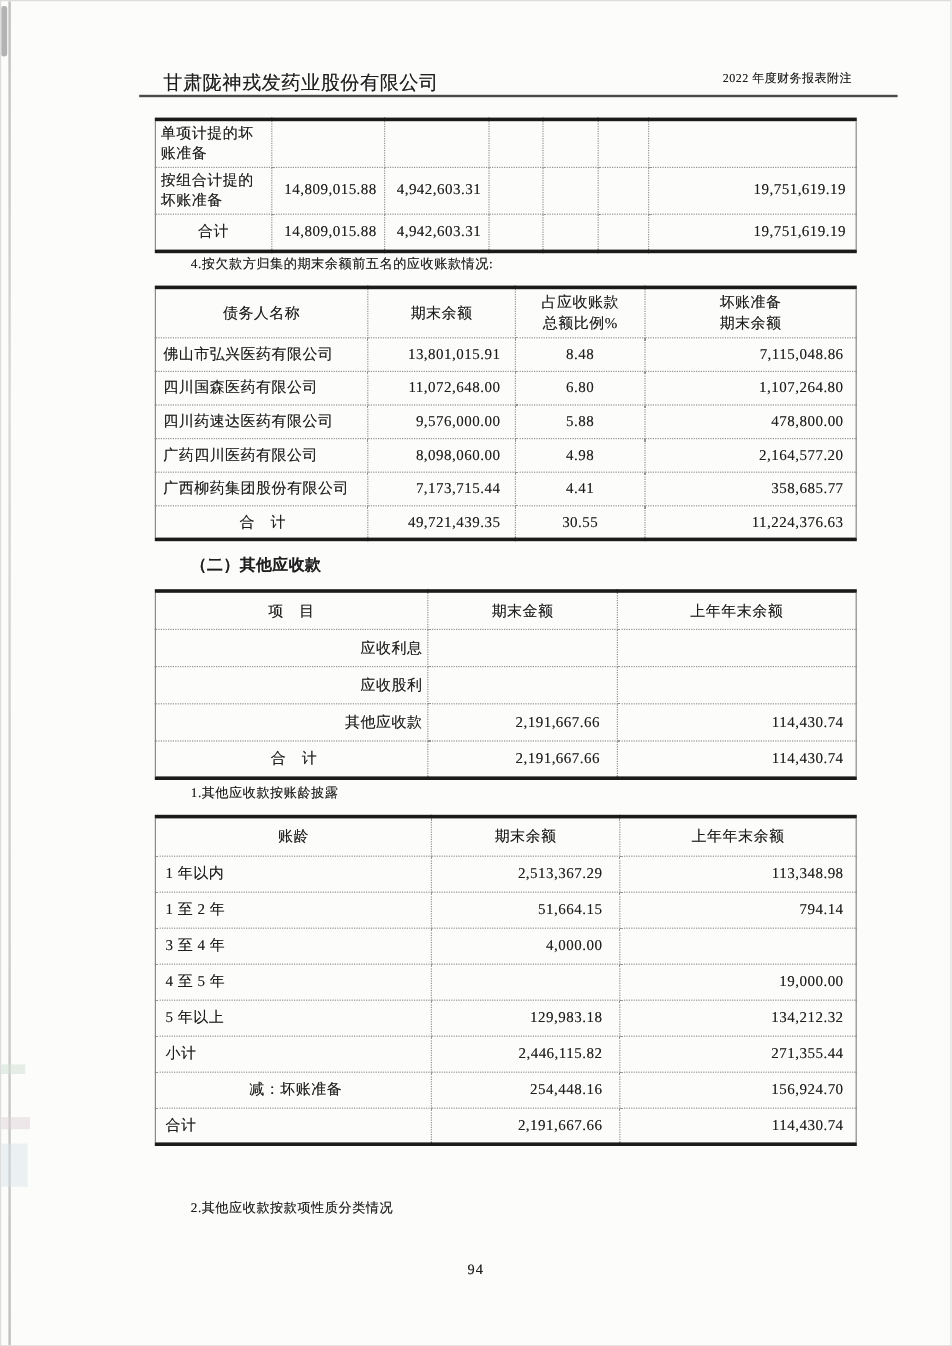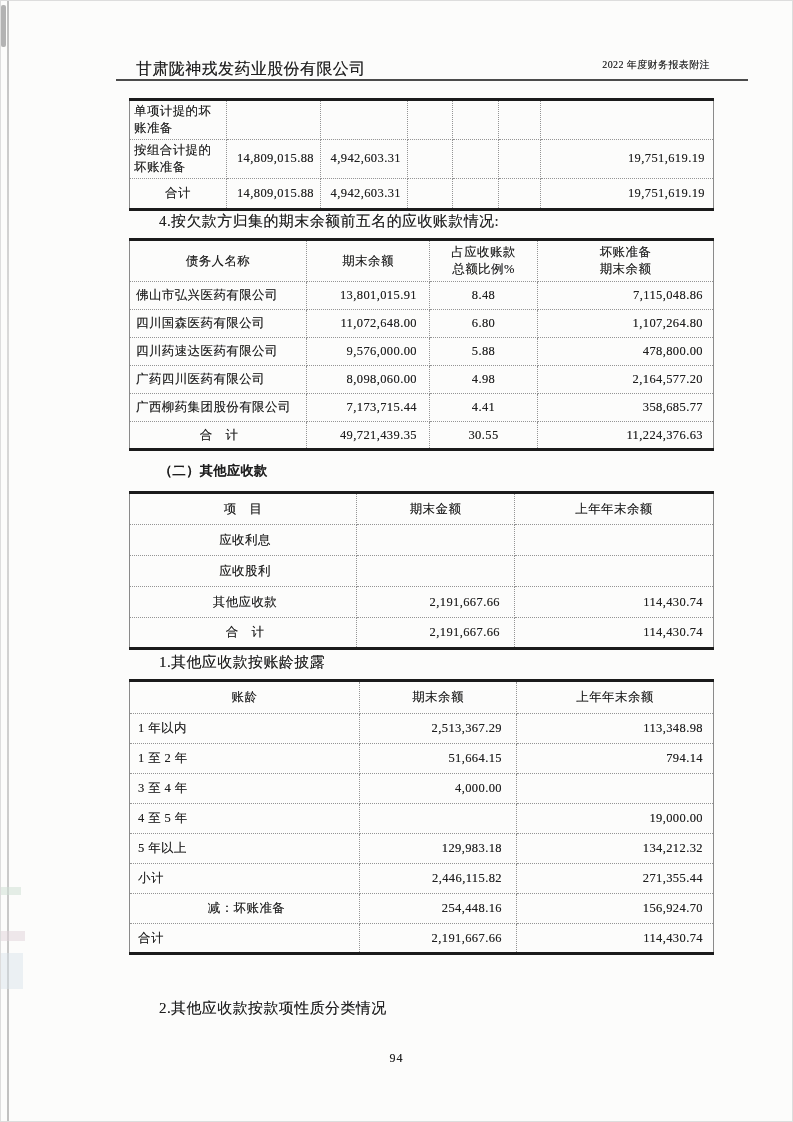--- a/index.html
+++ b/index.html
@@ -55,35 +55,35 @@
   #t2 tbody tr{height:28px;}
   #t2 td:first-child{text-align:left;padding-left:6px;}
   #t2 td:nth-child(2){text-align:right;padding-right:12px;}
   #t2 td:nth-child(3){text-align:center;}
   #t2 td:nth-child(4){text-align:right;padding-right:10px;}
   #t2 tbody tr:last-child td:first-child{text-align:center;}
 
   
   #t3 thead tr{height:32px;}
   #t3 tbody tr{height:31px;}
-  #t3 td:first-child{text-align:center;padding-left:8px;}
+  #t3 td:first-child{text-align:right;padding-left:8px;}
   #t3 td:nth-child(2){text-align:right;padding-right:14px;}
   #t3 td:nth-child(3){text-align:right;padding-right:10px;}
   #t3 tbody tr:last-child td:first-child{text-align:center;}
 
   
   #t4 thead tr{height:33px;}
   #t4 tbody tr{height:30px;}
   #t4 td:first-child{text-align:left;padding-left:8px;font-family:Liberation Serif, serif;}
   #t4 td:nth-child(2){text-align:right;padding-right:14px;}
   #t4 td:nth-child(3){text-align:right;padding-right:10px;}
   #t4 tbody tr:nth-child(7) td:first-child,
   #t4 tbody tr:nth-child(9) td:first-child{text-align:center;}
 
-  .note{position:absolute;left:158px;font-size:15px;}
+  .note{position:absolute;left:158px;font-size:11px;}
   #note4{top:211px;}
   #sec2{top:461px;font-weight:bold;font-size:13.2px;}
   #note1{top:652px;}
   #note2{top:998px;}
 
   .page-num{position:absolute;left:0;width:100%;top:1050px;text-align:center;font-size:12px;letter-spacing:1px;}
 </style>
 </head>
 <body>
 

